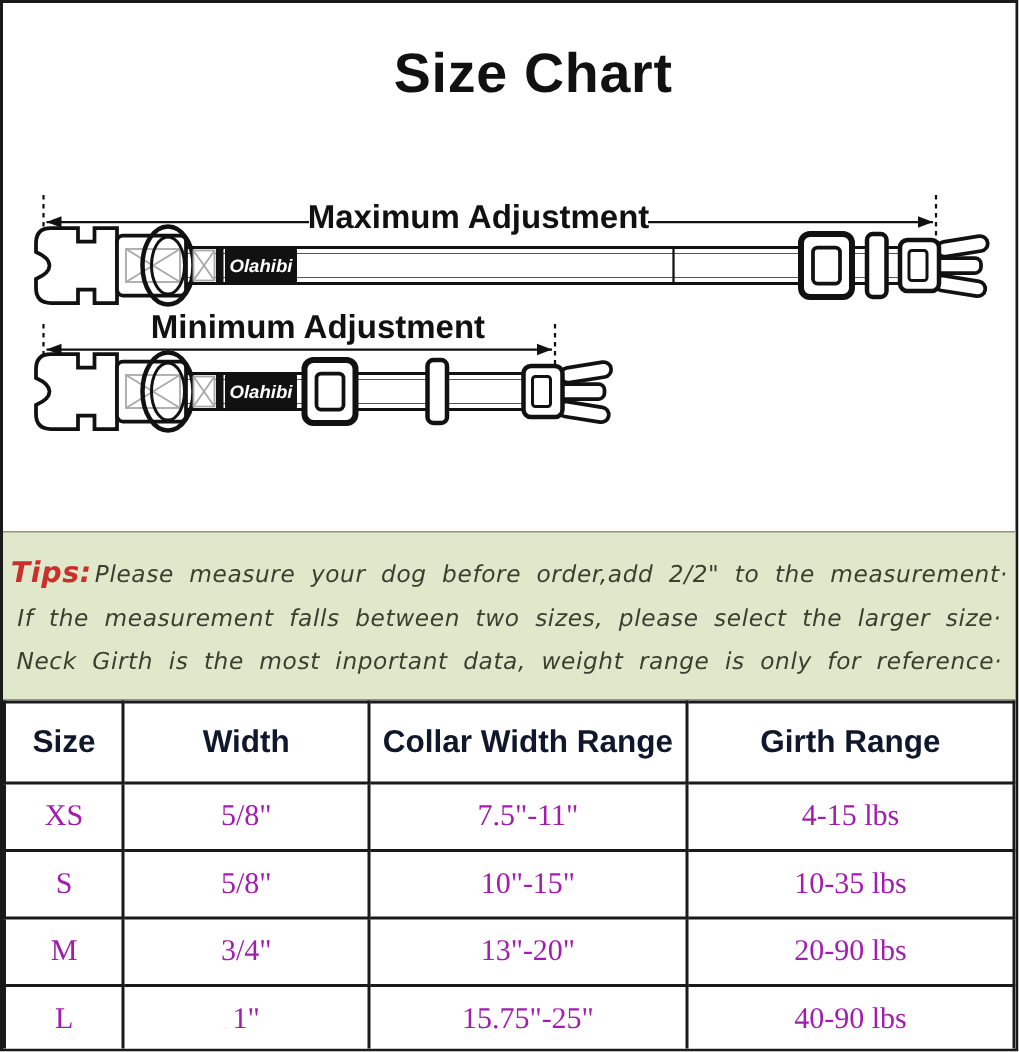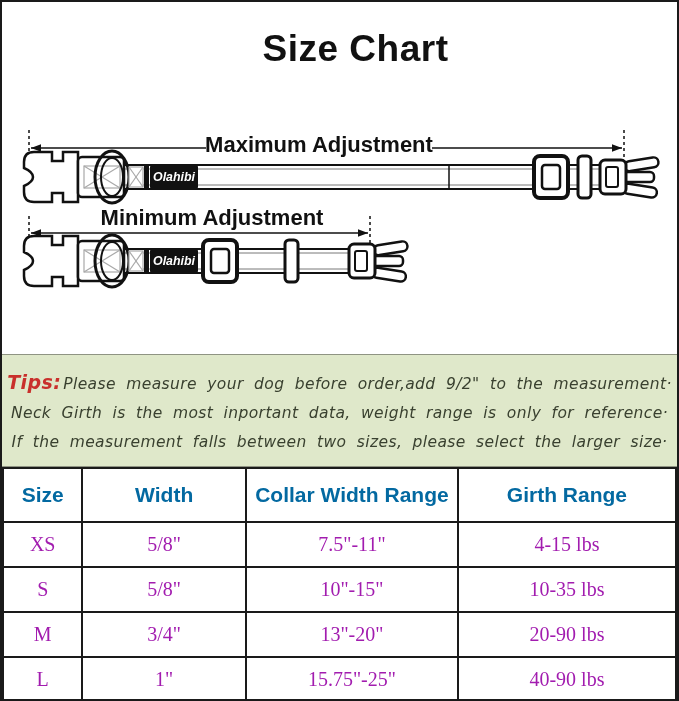--- a/index.html
+++ b/index.html
@@ -30,21 +30,21 @@
   .size-table{
     position:absolute;top:465px;left:0;right:0;bottom:0;
     border-collapse:collapse;width:100%;table-layout:fixed;background:#fff;
   }
   .size-table th,.size-table td{
     border:2px solid #1a1a1a;text-align:center;vertical-align:middle;padding:0;
   }
   .size-table thead tr{height:54px;}
   .size-table tbody tr{height:45px;}
   .size-table th{
-    font-family:"Liberation Sans",sans-serif;font-weight:700;font-size:21px;color:#0369a1;
+    font-family:"Liberation Sans",sans-serif;font-weight:700;font-size:21px;color:#0f172a;
   }
   .size-table td{
     font-family:"Liberation Serif",serif;font-weight:400;font-size:20px;color:#a21caf;
   }
   .c-size{width:11.8%;} .c-width{width:24.3%;} .c-girth{width:31.5%;} .c-weight{width:32.4%;}
 </style>
 </head>
 <body>
 
 <div class="page">
@@ -143,23 +143,23 @@
         <text class="brand-text" x="172" y="155" text-anchor="middle" textLength="42" lengthAdjust="spacingAndGlyphs">Olahibi</text>
 
         <use href="#tri-glide" x="201" y="130"></use>
         <use href="#keeper" x="283" y="130"></use>
         <use href="#male-buckle" transform="translate(347,151)"></use>
       </g>
     </svg>
   </div>
 
   <div class="tips" style="background: rgb(223, 232, 202); color: rgb(57, 64, 47);">
-    <div class="tips-line"><span class="tips-label" style="color: rgb(201, 48, 44);">Tips:</span><span>Please measure your dog before order,add 9/2" to the measurement·</span></div>
+    <div class="tips-line"><span class="tips-label" style="color: rgb(201, 48, 44);">Tips:</span><span>Please measure your dog before order,add 2/2" to the measurement·</span></div>
+    <div class="tips-line"><span>If the measurement falls between two sizes, please select the larger size·</span></div>
     <div class="tips-line"><span>Neck Girth is the most inportant data, weight range is only for reference·</span></div>
-    <div class="tips-line"><span>If the measurement falls between two sizes, please select the larger size·</span></div>
   </div>
 
   <table class="size-table">
     <colgroup>
       <col class="c-size">
         <col class="c-width">
         <col class="c-girth">
         <col class="c-weight">
     </colgroup>
     <thead>

